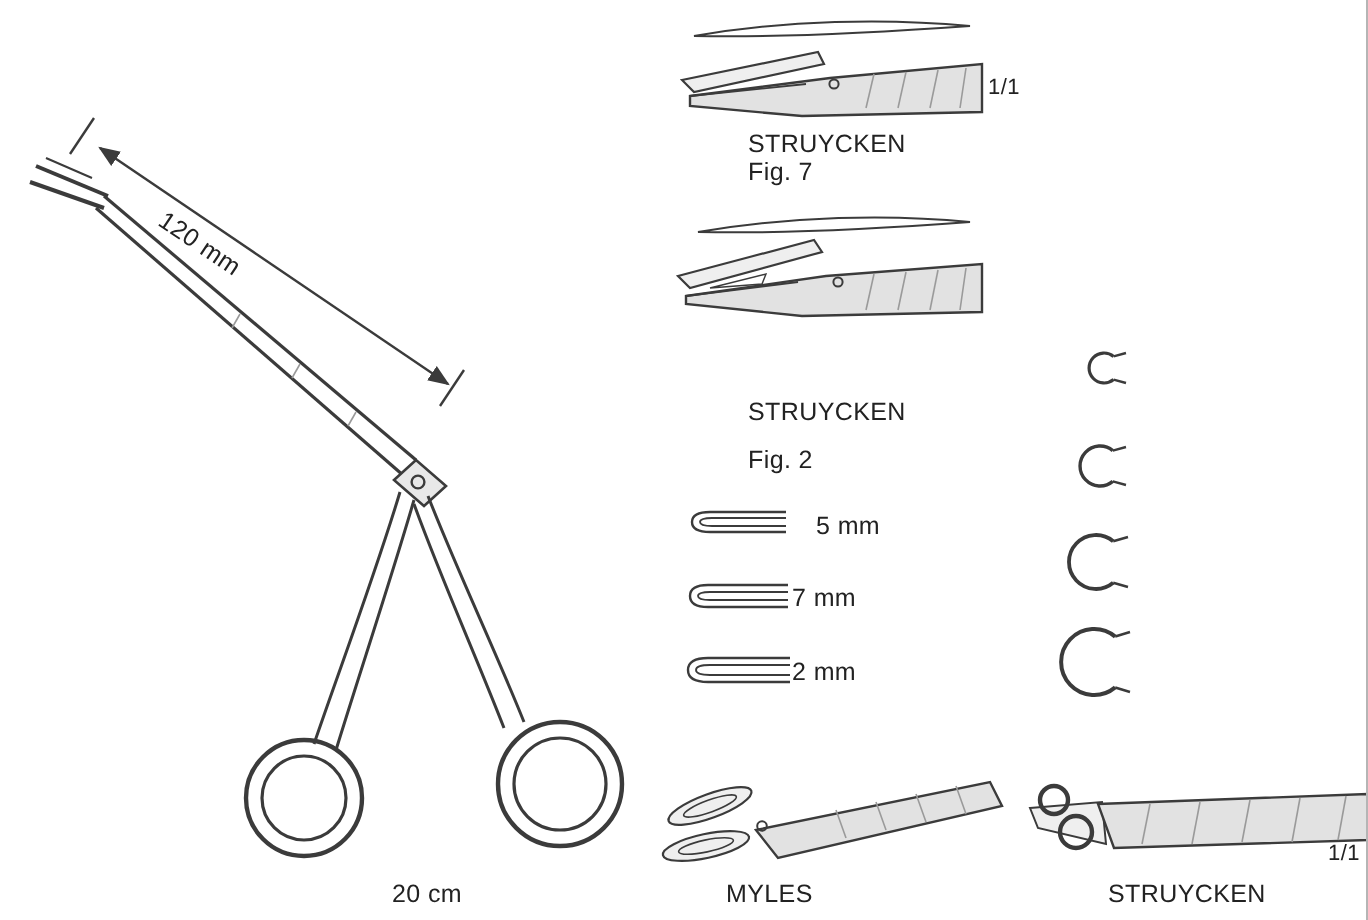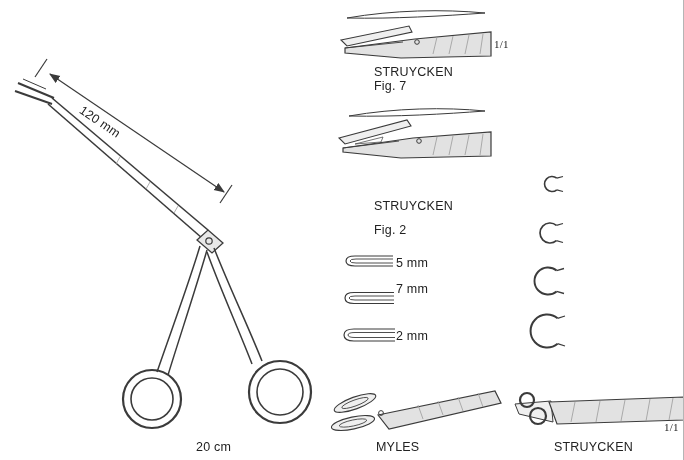--- a/index.html
+++ b/index.html
@@ -13,21 +13,21 @@
   .page { position:absolute; inset:0; background:#ffffff; }
   .art { position:absolute; }
   .label {
     position:absolute;
     color:#222222;
     font-size:12.5px;
     letter-spacing:.2px;
     white-space:nowrap;
     line-height:1.1;
   }
-  .label.small { font-size:11px;font-family:Liberation Serif, serif; }
+  .label.small { font-size:11px; }
   .label.rot {
     transform:rotate(34deg);
     transform-origin:left top;
   }
   .scan-edge {
     position:absolute; right:0; top:0; width:1px; height:100%;
     background:#b5b5b5;
   }
 </style>
 </head>
@@ -172,24 +172,24 @@
   <div class="label" style="left:196px;top:441px">20 cm</div>
 
   <div class="label small" style="left:494px;top:38px">1/1</div>
 
   <div class="label" style="left:374px;top:66px">STRUYCKEN</div>
   <div class="label" style="left:374px;top:80px">Fig. 7</div>
 
   <div class="label" style="left:374px;top:200px">STRUYCKEN</div>
   <div class="label" style="left:374px;top:224px">Fig. 2</div>
 
-  <div class="label" style="left:396px;top:257px">5 mm</div>
-  <div class="label" style="left:396px;top:283px">7 mm</div>
+  <div class="label" style="left:408px;top:257px">5 mm</div>
+  <div class="label" style="left:396px;top:293px">7 mm</div>
   <div class="label" style="left:396px;top:330px">2 mm</div>
 
-  <div class="label" style="left:376px;top:441px">MYLES</div>
+  <div class="label" style="left:363px;top:441px">MYLES</div>
 
   <div class="label" style="left:554px;top:441px">STRUYCKEN</div>
 
   <div class="label small" style="left:664px;top:421px">1/1</div>
 
   <div class="scan-edge"></div>
 </div>
 
 </body></html>

